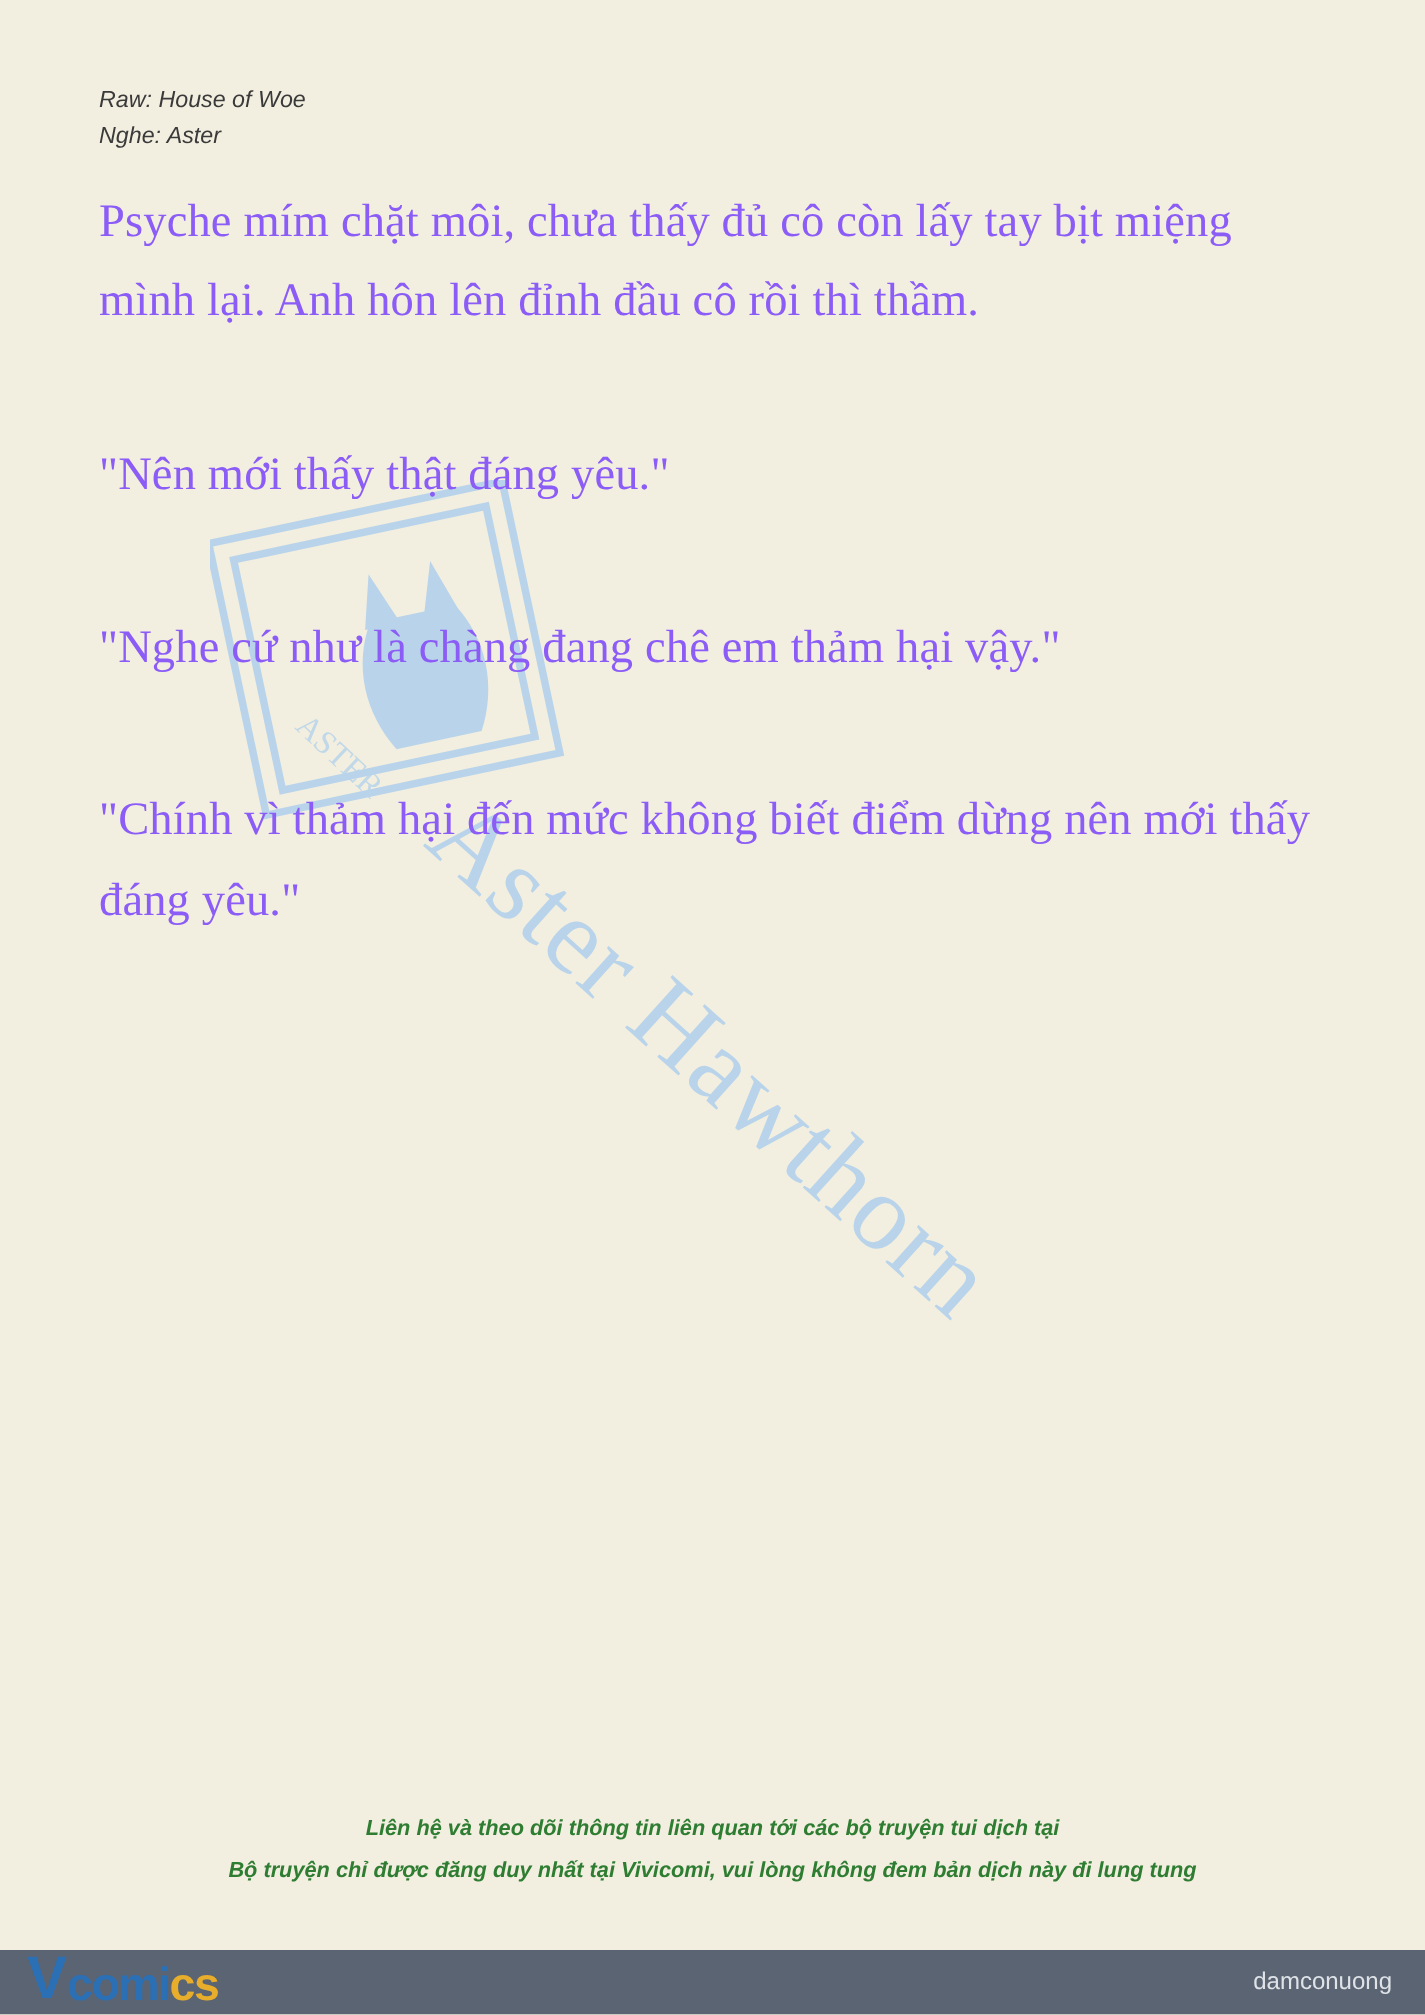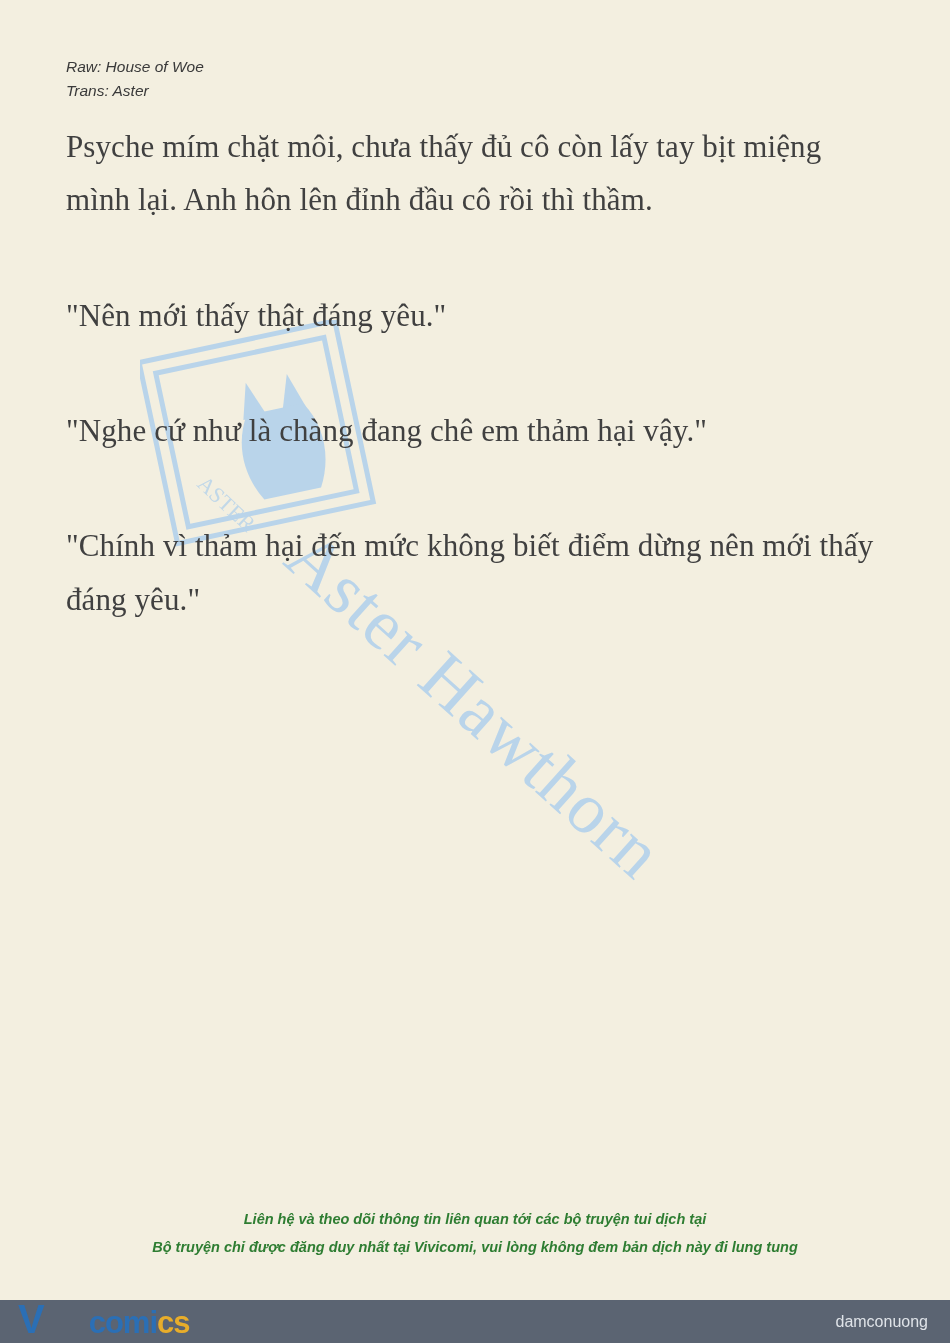--- a/index.html
+++ b/index.html
@@ -74,21 +74,21 @@
     position: absolute;
     left: 66px;
     top: 120px;
     width: 820px;
     z-index: 3;
   }
   .para {
     font-family: "Liberation Serif", serif;
     font-size: 31px;
     line-height: 1.72;
-    color: #404040;
+    color: #8b5cf6;
     margin: 0 0 62px 0;
     letter-spacing: 0.1px;
   }
   .para:last-child { margin-bottom: 0; }
 
   
   .footer-note {
     position: absolute;
     left: 0;
     top: 1205px;
@@ -129,21 +129,20 @@
     font-weight: bold;
     color: #2b6fb5;
     line-height: 0.9;
   }
   .vcomics-logo .v-word {
     font-size: 31px;
     font-weight: bold;
     color: #2b6fb5;
     line-height: 0.9;
     letter-spacing: -1px;
-    margin-left: 44px;
   }
   .vcomics-logo .v-word .ac {
     color: #e8ad2a;
   }
   .bottom-right-text {
     position: absolute;
     right: 22px;
     bottom: 12px;
     font-family: "Liberation Sans", sans-serif;
     font-size: 16px;
@@ -152,21 +151,21 @@
     text-align: center;
   }
 </style>
 </head>
 <body>
 
 <div class="page">
 
   <div class="credits">
     <div>Raw: House of Woe</div>
-    <div>Trans: Aster</div>
+    <div>Nghe: Aster</div>
   </div>
 
   <div class="watermark">
     <svg class="wm-logo" viewBox="0 0 250 240">
       <g stroke="#b9d4ea" stroke-width="5" fill="none" transform="rotate(-12 125 120)">
         <rect x="18" y="18" width="200" height="185"></rect>
         <rect x="32" y="32" width="172" height="157"></rect>
       </g>
       <g fill="#b9d4ea" transform="rotate(-12 125 120)">
         <path d="M118 60 L108 96 L132 96 Z"></path>

